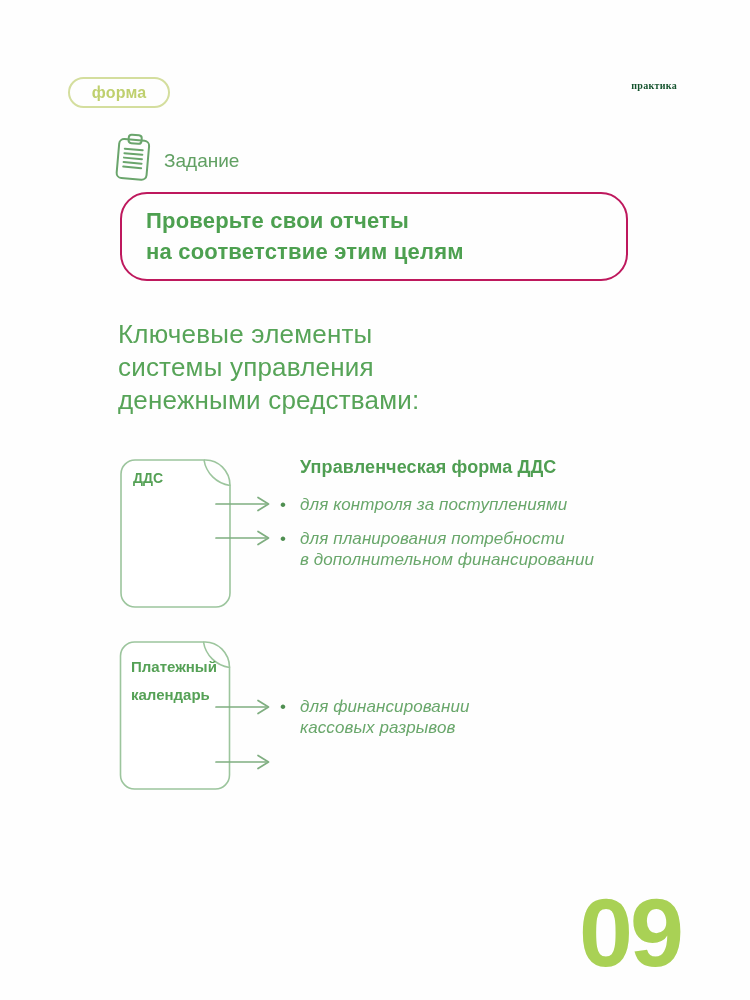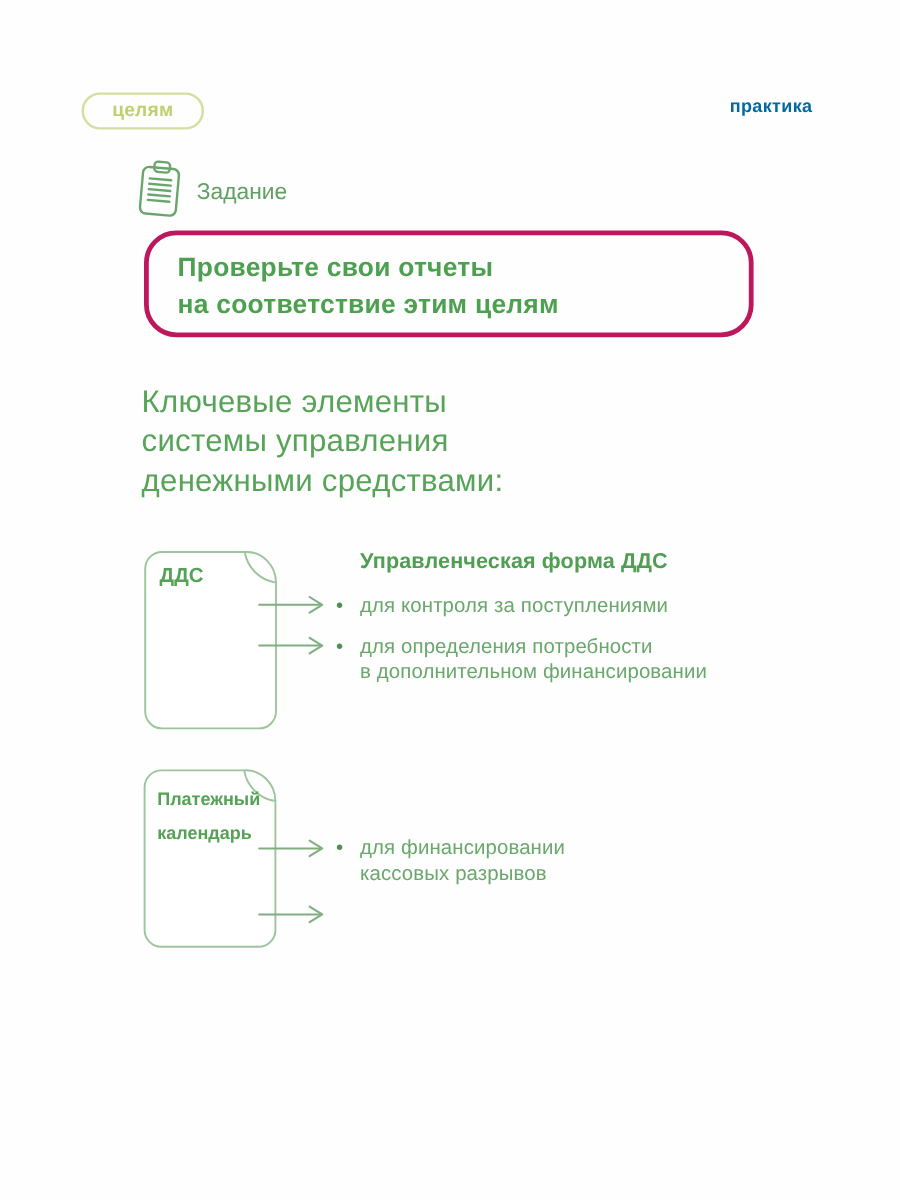--- a/index.html
+++ b/index.html
@@ -12,84 +12,84 @@
 
   
   .badge{
     position:absolute;left:68px;top:77px;width:102px;height:31px;
     border:2px solid #d4de9e;border-radius:18px;box-sizing:border-box;
     color:#bfd06e;font-size:16px;font-weight:bold;
     display:flex;align-items:center;justify-content:center;letter-spacing:.2px;
   }
   .topic{
     position:absolute;right:73px;top:80px;
-    color:#0369a1;font-size:15px;font-weight:bold;letter-spacing:.3px;
+    color:#14532d;font-size:10px;font-weight:bold;letter-spacing:.3px;font-family:Liberation Serif, serif;
   }
 
   
   .clip-icon{position:absolute;left:112px;top:132px;}
   .task-label{position:absolute;left:164px;top:150px;color:#61a063;font-size:19px;}
 
   
   .callout{
     position:absolute;left:120px;top:192px;width:508px;height:89px;
-    border:4px solid #be185d;border-radius:27px;box-sizing:border-box;
+    border:2px solid #be185d;border-radius:27px;box-sizing:border-box;
   }
   .callout-text{
     position:absolute;left:24px;top:11px;
     color:#4da050;font-size:22px;line-height:31px;font-weight:bold;letter-spacing:.2px;
   }
 
   
   .heading{
     position:absolute;left:118px;top:318px;margin:0;
     color:#57a458;font-size:26px;line-height:33px;font-weight:normal;letter-spacing:.2px;
   }
 
   
   .doc{position:absolute;}
   .doc.s1{left:119px;top:458px;}
   .doc.s2{left:118px;top:640px;}
   .doc-label{position:absolute;color:#55a156;font-weight:bold;}
-  .doc-label.s1{left:133px;top:470px;font-size:17px;}
+  .doc-label.s1{left:133px;top:470px;font-size:14px;}
   .doc-label.s2{left:131px;top:653px;font-size:15px;line-height:28px;}
 
   
   .arrow{position:absolute;left:215px;}
   .arrow.a1{top:495px;} .arrow.a2{top:529px;}
   .arrow.a3{top:698px;} .arrow.a4{top:753px;}
 
   
   .sec-title{
     position:absolute;left:300px;color:#4f9e52;
     font-size:18px;line-height:23px;font-weight:bold;letter-spacing:.1px;
   }
   .sec-title.t1{top:456px;}
   .sec-title.t2{top:636px;}
   .bullet-row{position:absolute;left:280px;display:flex;}
   .bullet-row.b1{top:494px;} .bullet-row.b2{top:528px;}
   .bullet-row.b3{top:696px;} .bullet-row.b4{top:751px;}
   .bullet-dot{width:9px;color:#4f8f51;font-size:17px;line-height:21px;flex:none;}
   .bullet-dot::before{content:"\2022";}
   .bullet-text{
-    margin-left:11px;color:#69a76b;font-size:17px;line-height:21px;letter-spacing:.1px;
+    margin-left:11px;color:#69a76b;font-size:17px;line-height:21px;letter-spacing:.1px;font-style:italic;
   }
 
   
   .page-num{
     position:absolute;right:69px;top:884px;
     color:#a9d155;font-size:97px;line-height:1;font-weight:bold;letter-spacing:-3px;
   }
 </style>
 </head>
 <body>
 
 <div class="canvas">
 
-  <div class="badge">целям</div>
+  <div class="badge">форма</div>
   <div class="topic">практика</div>
 
   <svg class="clip-icon" width="44" height="52" viewBox="0 0 44 52" fill="none">
     <g transform="rotate(5 22 26)" stroke="#6aa56c" stroke-width="2" stroke-linecap="round" stroke-linejoin="round">
       <rect x="6" y="8" width="30" height="39" rx="5"></rect>
       <rect x="15" y="3" width="13" height="8.5" rx="3"></rect>
       <path d="M12 17.5 H30"></path>
       <path d="M12 22 H30"></path>
       <path d="M12 26.5 H30"></path>
       <path d="M12 31 H30"></path>
@@ -122,21 +122,21 @@
     <path d="M43 2.5 L53.5 9 L43 15.5" stroke="#7fae80" stroke-width="1.7" fill="none" stroke-linecap="round" stroke-linejoin="round"></path>
   </svg>
 
   <div class="sec-title t1 pre">Управленческая форма ДДС</div>
   <div class="bullet-row b1">
     <span class="bullet-dot"></span>
     <span class="bullet-text pre">для контроля за поступлениями</span>
   </div>
   <div class="bullet-row b2">
     <span class="bullet-dot"></span>
-    <span class="bullet-text pre">для определения потребности
+    <span class="bullet-text pre">для планирования потребности
 в дополнительном финансировании</span>
   </div>
 
   <svg class="doc s2" width="117" height="151" viewBox="0 0 116 151" fill="none">
     <path d="M16 2 H85 C87 15 97.5 25.5 111 27.5 V135 C111 142.7 104.7 149 97 149 H16 C8.3 149 2 142.7 2 135 V16 C2 8.3 8.3 2 16 2 Z" fill="#ffffff" stroke="#9cc59d" stroke-width="1.6"></path>
     <path d="M85 2 C99 1 111 13 111 27.5" stroke="#9cc59d" stroke-width="1.6" fill="none"></path>
   </svg>
   <div class="doc-label s2 pre">Платежный
 календарь</div>
 
@@ -148,14 +148,15 @@
     <path d="M1 9 H51" stroke="#7fae80" stroke-width="1.7" stroke-linecap="round"></path>
     <path d="M43 2.5 L53.5 9 L43 15.5" stroke="#7fae80" stroke-width="1.7" fill="none" stroke-linecap="round" stroke-linejoin="round"></path>
   </svg>
 
   <div class="bullet-row b3">
     <span class="bullet-dot"></span>
     <span class="bullet-text pre">для финансировании
 кассовых разрывов</span>
   </div>
 
+  <div class="page-num">09</div>
 
 </div>
 
 </body></html>

